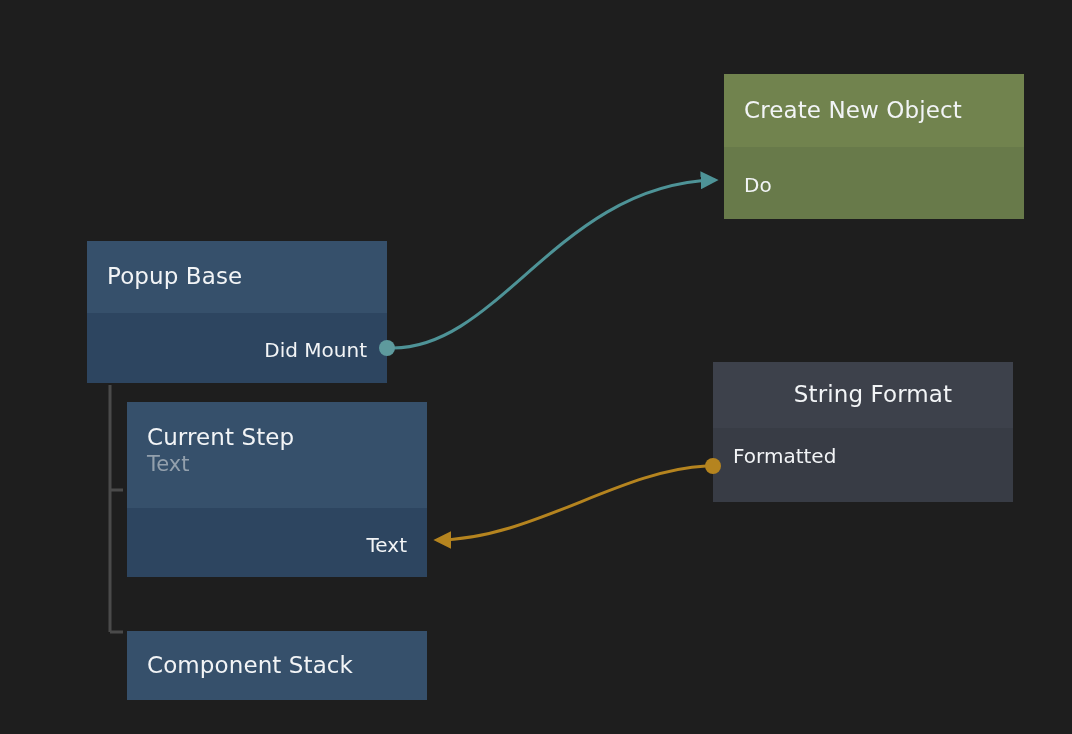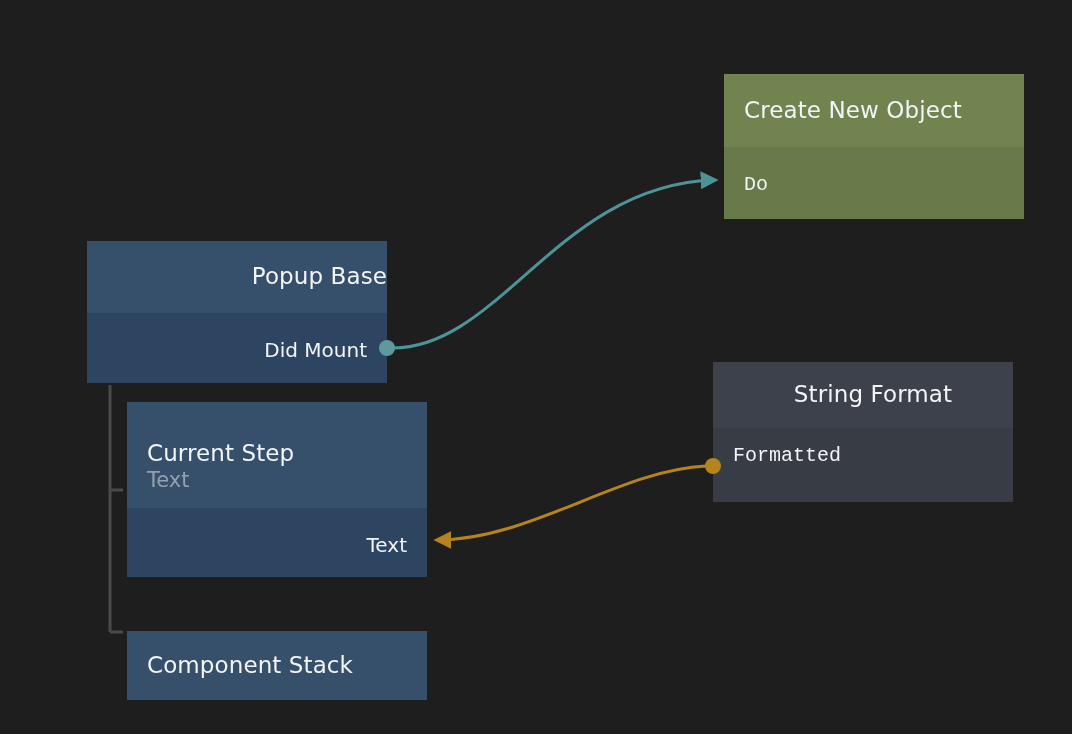--- a/index.html
+++ b/index.html
@@ -66,21 +66,20 @@
     align-items: center;
     font-size: 20px;
     color: #f2f4f6;
     white-space: nowrap;
   }
   .port-row.out {
     right: 20px;
   }
   .port-row.in {
     left: 20px;
-    font-family: Liberation Mono, monospace;
   }
 
   
   .port-dot {
     position: absolute;
     width: 16px;
     height: 16px;
     border-radius: 50%;
   }
 
@@ -91,29 +90,29 @@
   
   .node.green .node-header { background: #71834e; }
   .node.green .node-body   { background: #687a4a; }
 
   
   .node.grey .node-header { background: #3d414b; }
   .node.grey .node-body   { background: #383c45; }
 
   
   #node-popup-base      { left: 87px;  top: 241px; width: 300px; height: 142px; }
-  #node-popup-base .node-header { height: 72px; align-items: flex-end; }
+  #node-popup-base .node-header { height: 72px; }
   #node-popup-base .node-body   { height: 70px; padding-left: 24px; }
 
   #node-create-new-object { left: 724px; top: 74px; width: 300px; height: 107px; }
   #node-create-new-object .node-header { height: 73px; }
   #node-create-new-object .node-body   { height: 72px; }
 
   #node-current-step    { left: 127px; top: 402px; width: 300px; height: 175px; }
-  #node-current-step .node-header { height: 106px; padding-top: 22px; justify-content: center; }
+  #node-current-step .node-header { height: 106px; padding-top: 22px; justify-content: flex-start; }
   #node-current-step .node-body   { height: 69px; }
 
   #node-component-stack { left: 127px; top: 631px; width: 300px; height: 69px; }
   #node-component-stack .node-header { height: 69px; }
 
   #node-string-format   { left: 713px; top: 362px; width: 300px; height: 140px; }
   #node-string-format .node-header { height: 66px; text-align: center; }
   #node-string-format .node-body   { height: 74px; }
 
   

